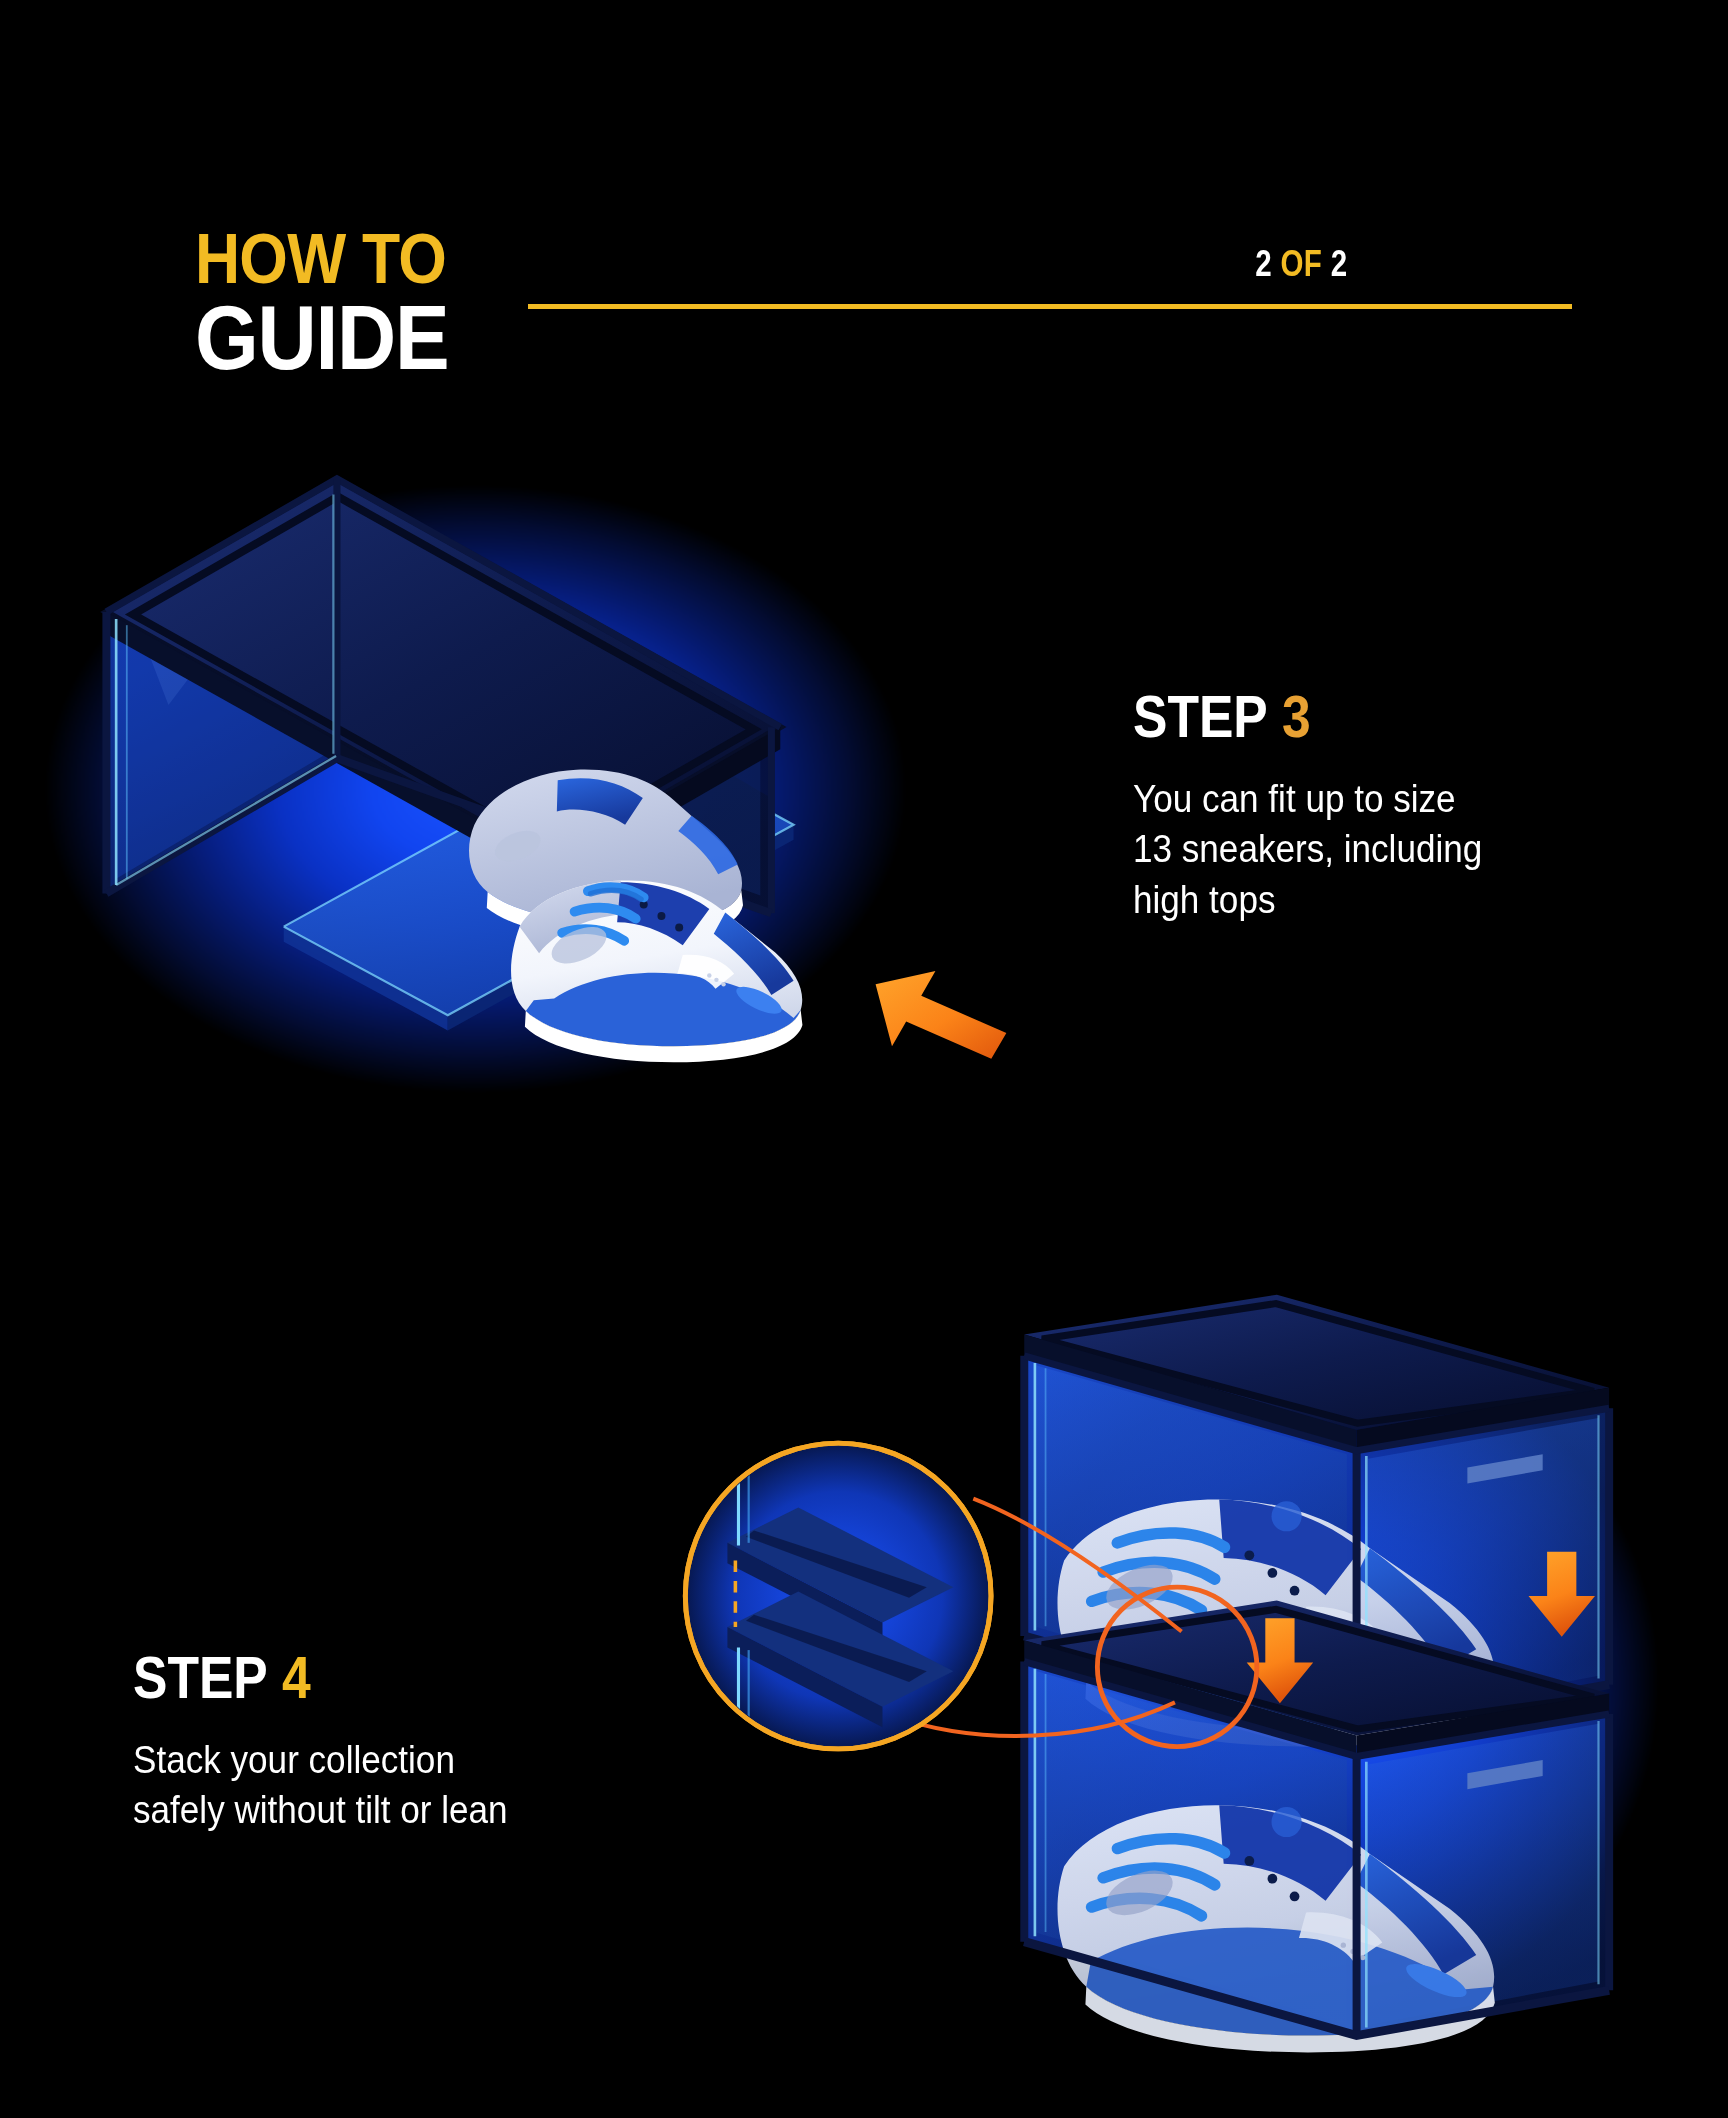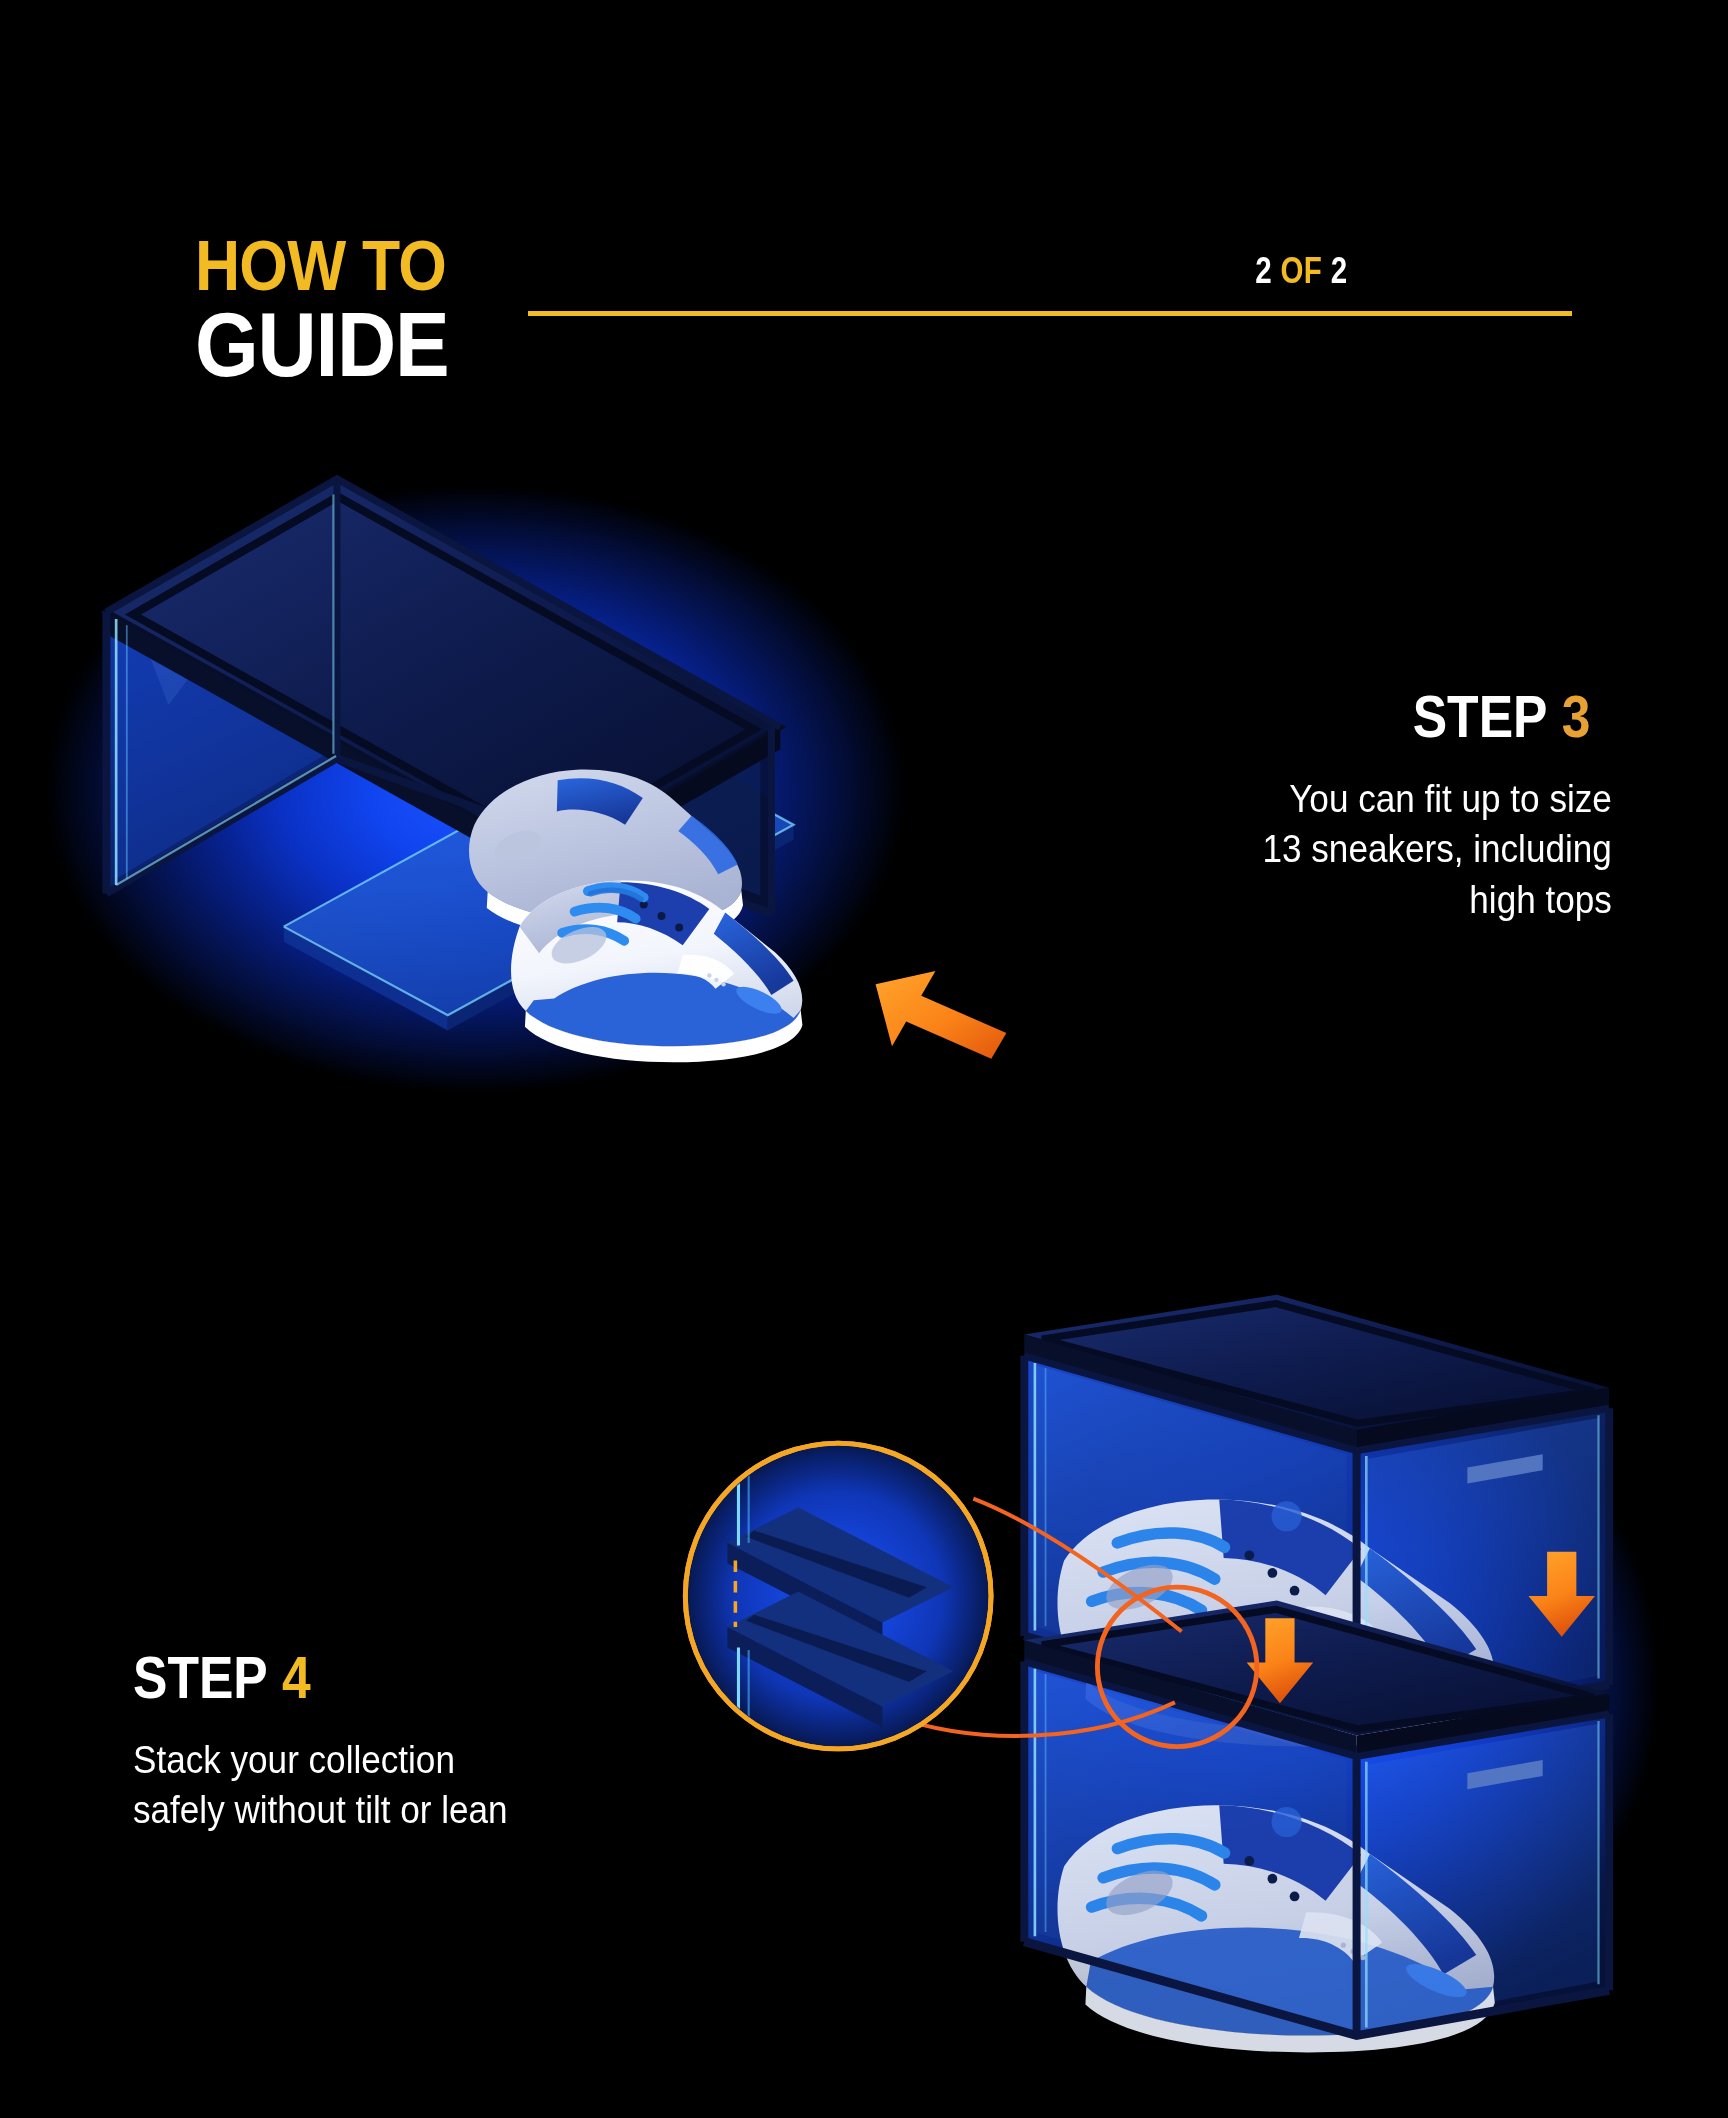--- a/index.html
+++ b/index.html
@@ -11,21 +11,21 @@
     font-family:"Liberation Sans", sans-serif;
   }
   .page {
     position:relative;
     width:1729px; height:2119px;
     background:#000000;
     overflow:hidden;
   }
 
   
-  .header { position:absolute; left:0; top:16px; width:1507px; height:399px; }
+  .header { position:absolute; left:0; top:9px; width:1507px; height:399px; }
   .title-block { position:absolute; left:195px; top:217px; }
   .t-howto {
     font-family:"Liberation Sans Narrow","Liberation Sans",sans-serif;
     font-weight:bold;
     font-size:71px;
     letter-spacing:-0.9px;
     line-height:0.92;
     transform:scaleX(0.88);
     transform-origin:left top;
     white-space:nowrap;
@@ -75,21 +75,21 @@
     font-family:"Liberation Sans Narrow","Liberation Sans",sans-serif;
     font-weight:400;
     font-size:39px;
     line-height:1.30;
     color:#FFFFFF;
     transform:scaleX(0.90);
     transform-origin:left top;
     white-space:pre-line;
   }
 
-  .step3-text { position:absolute; left:1133px; top:687px; width:532px;text-align:right; }
+  .step3-text { position:absolute; left:1133px; top:687px; width:532px; }
   .step3-text .step-body { margin-top:26.6px; }
 
   .step4-text { position:absolute; left:133px; top:1620px; width:576px;margin-top:28px; }
   .step4-text .step-body { margin-top:26.6px; }
 
   .c-white { color:#FFFFFF; }
   .c-yellow { color:#F2BB23; }
   .c-orange { color:#E8A133; }
 
   

